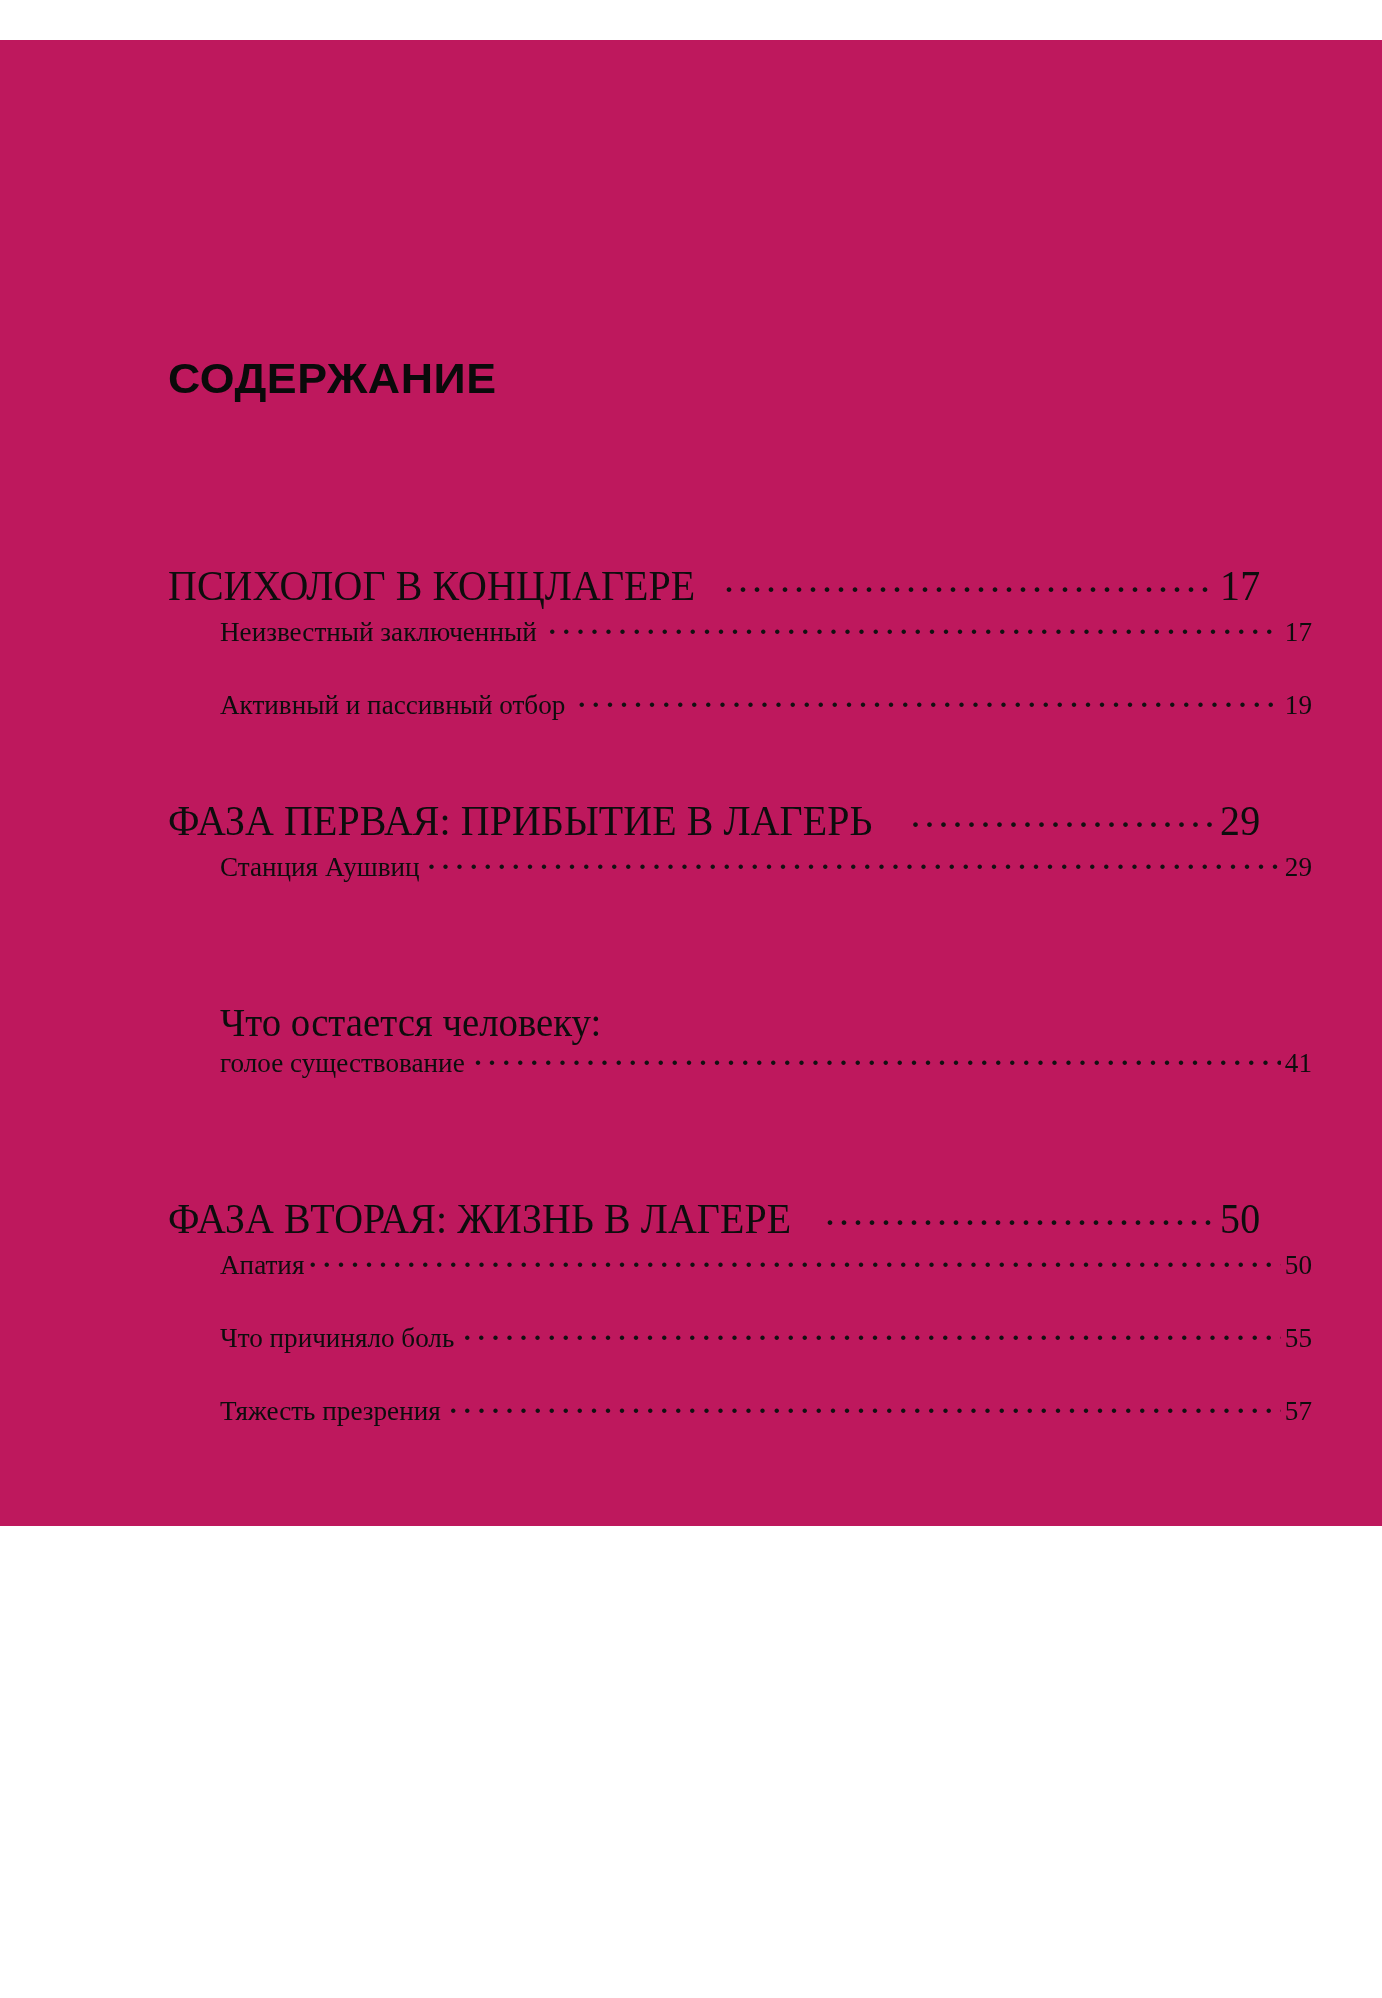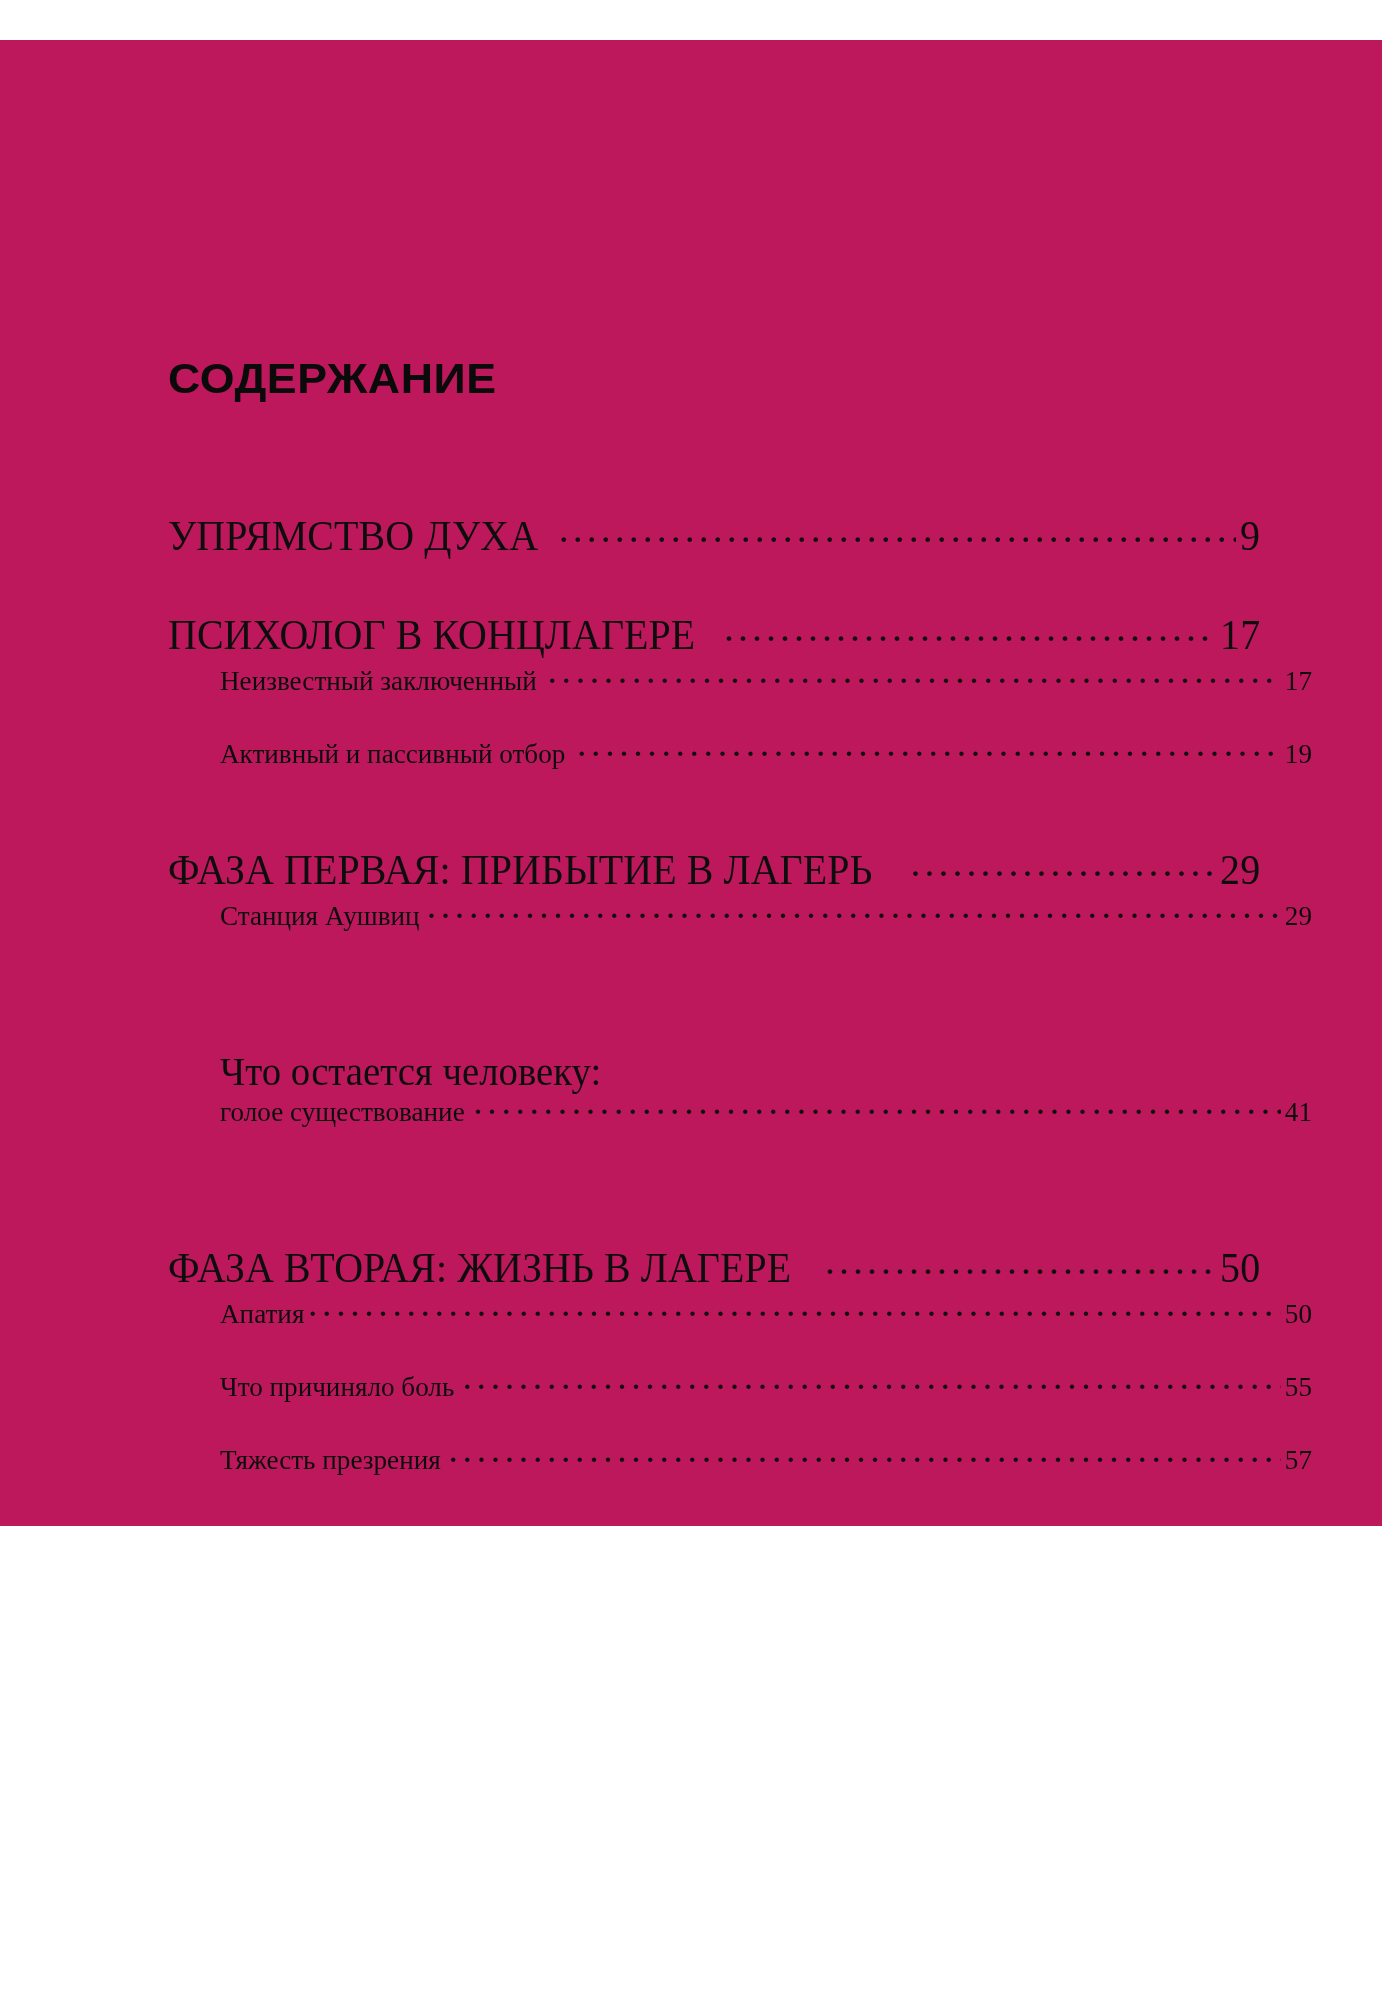--- a/index.html
+++ b/index.html
@@ -152,27 +152,20 @@
   }
 </style>
 </head>
 <body>
 
 <div class="page">
 
   <h1 class="toc-title">СОДЕРЖАНИЕ</h1>
 
   <div class="toc-list">
-      <div class="toc-entry lvl1">
-        <div class="toc-line">
-          <span class="label">УПРЯМСТВО ДУХА</span>
-          <span class="leader"></span>
-          <span class="pageno">9</span>
-        </div>
-      </div>
       <div class="gap-lvl1"></div>
       <div class="toc-entry lvl1">
         <div class="toc-line">
           <span class="label">ПСИХОЛОГ В КОНЦЛАГЕРЕ</span>
           <span class="leader"></span>
           <span class="pageno">17</span>
         </div>
       </div>
       <div class="gap-tight"></div>
       <div class="toc-entry lvl2">

